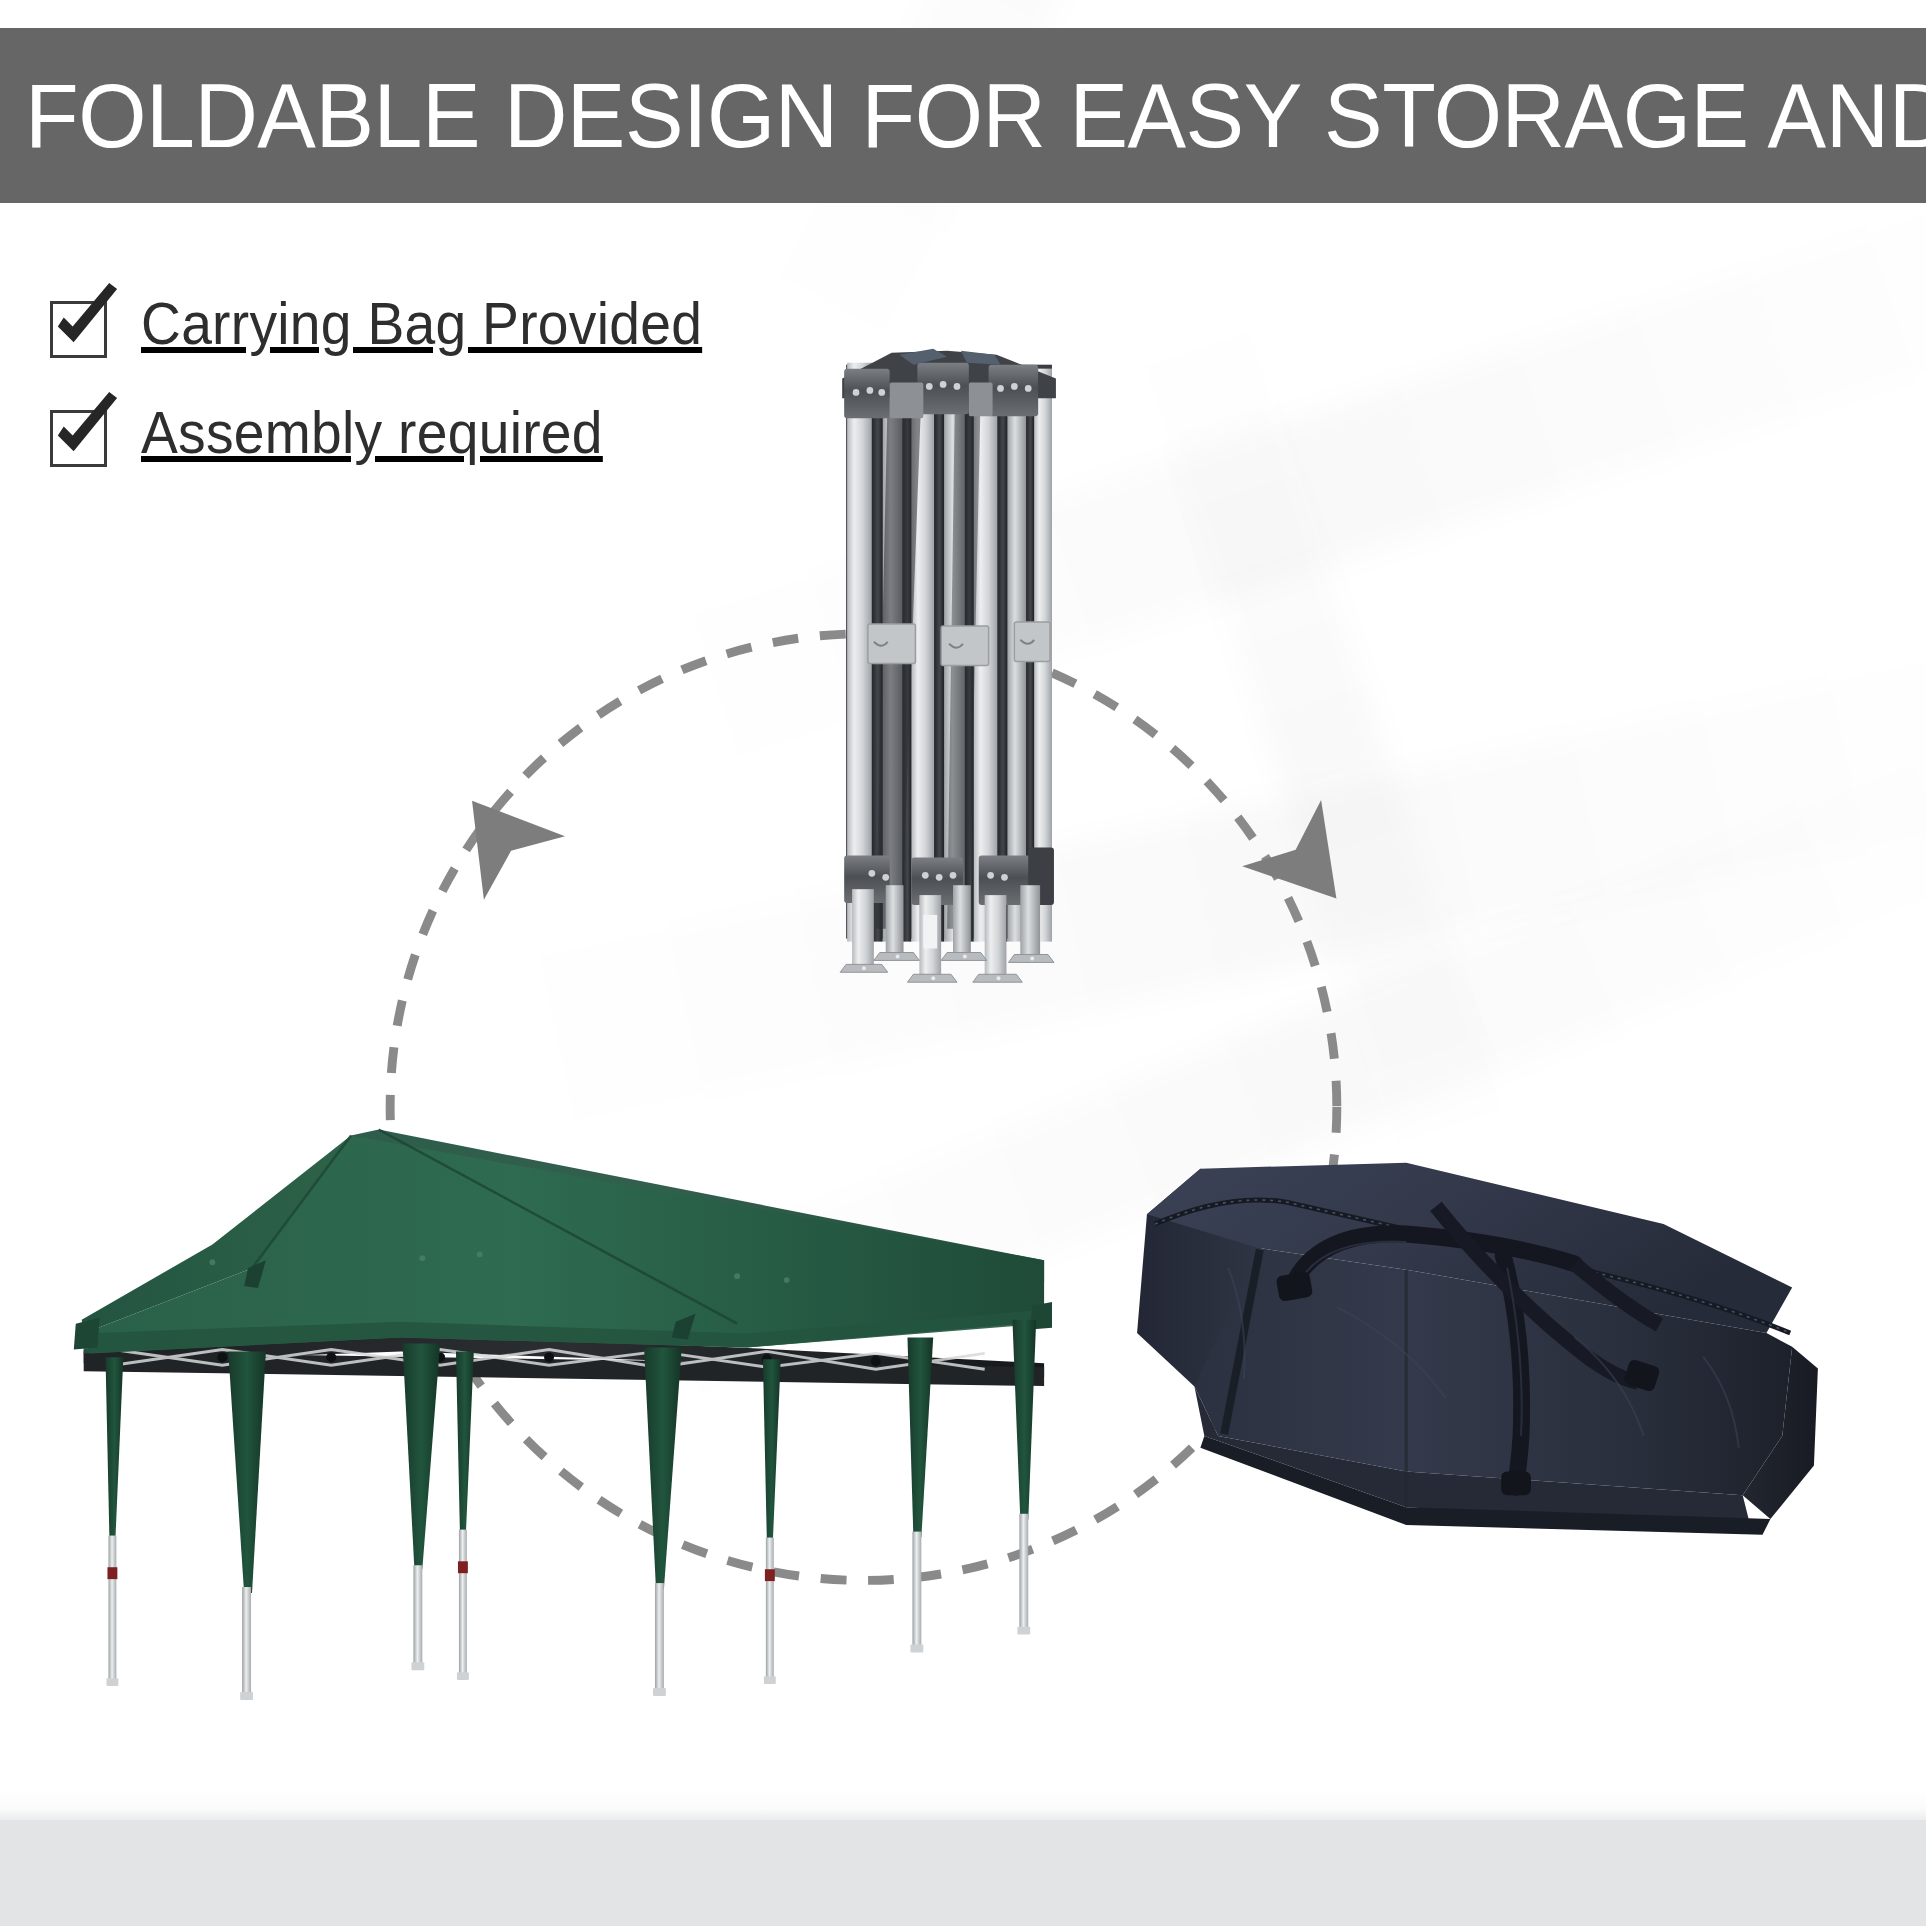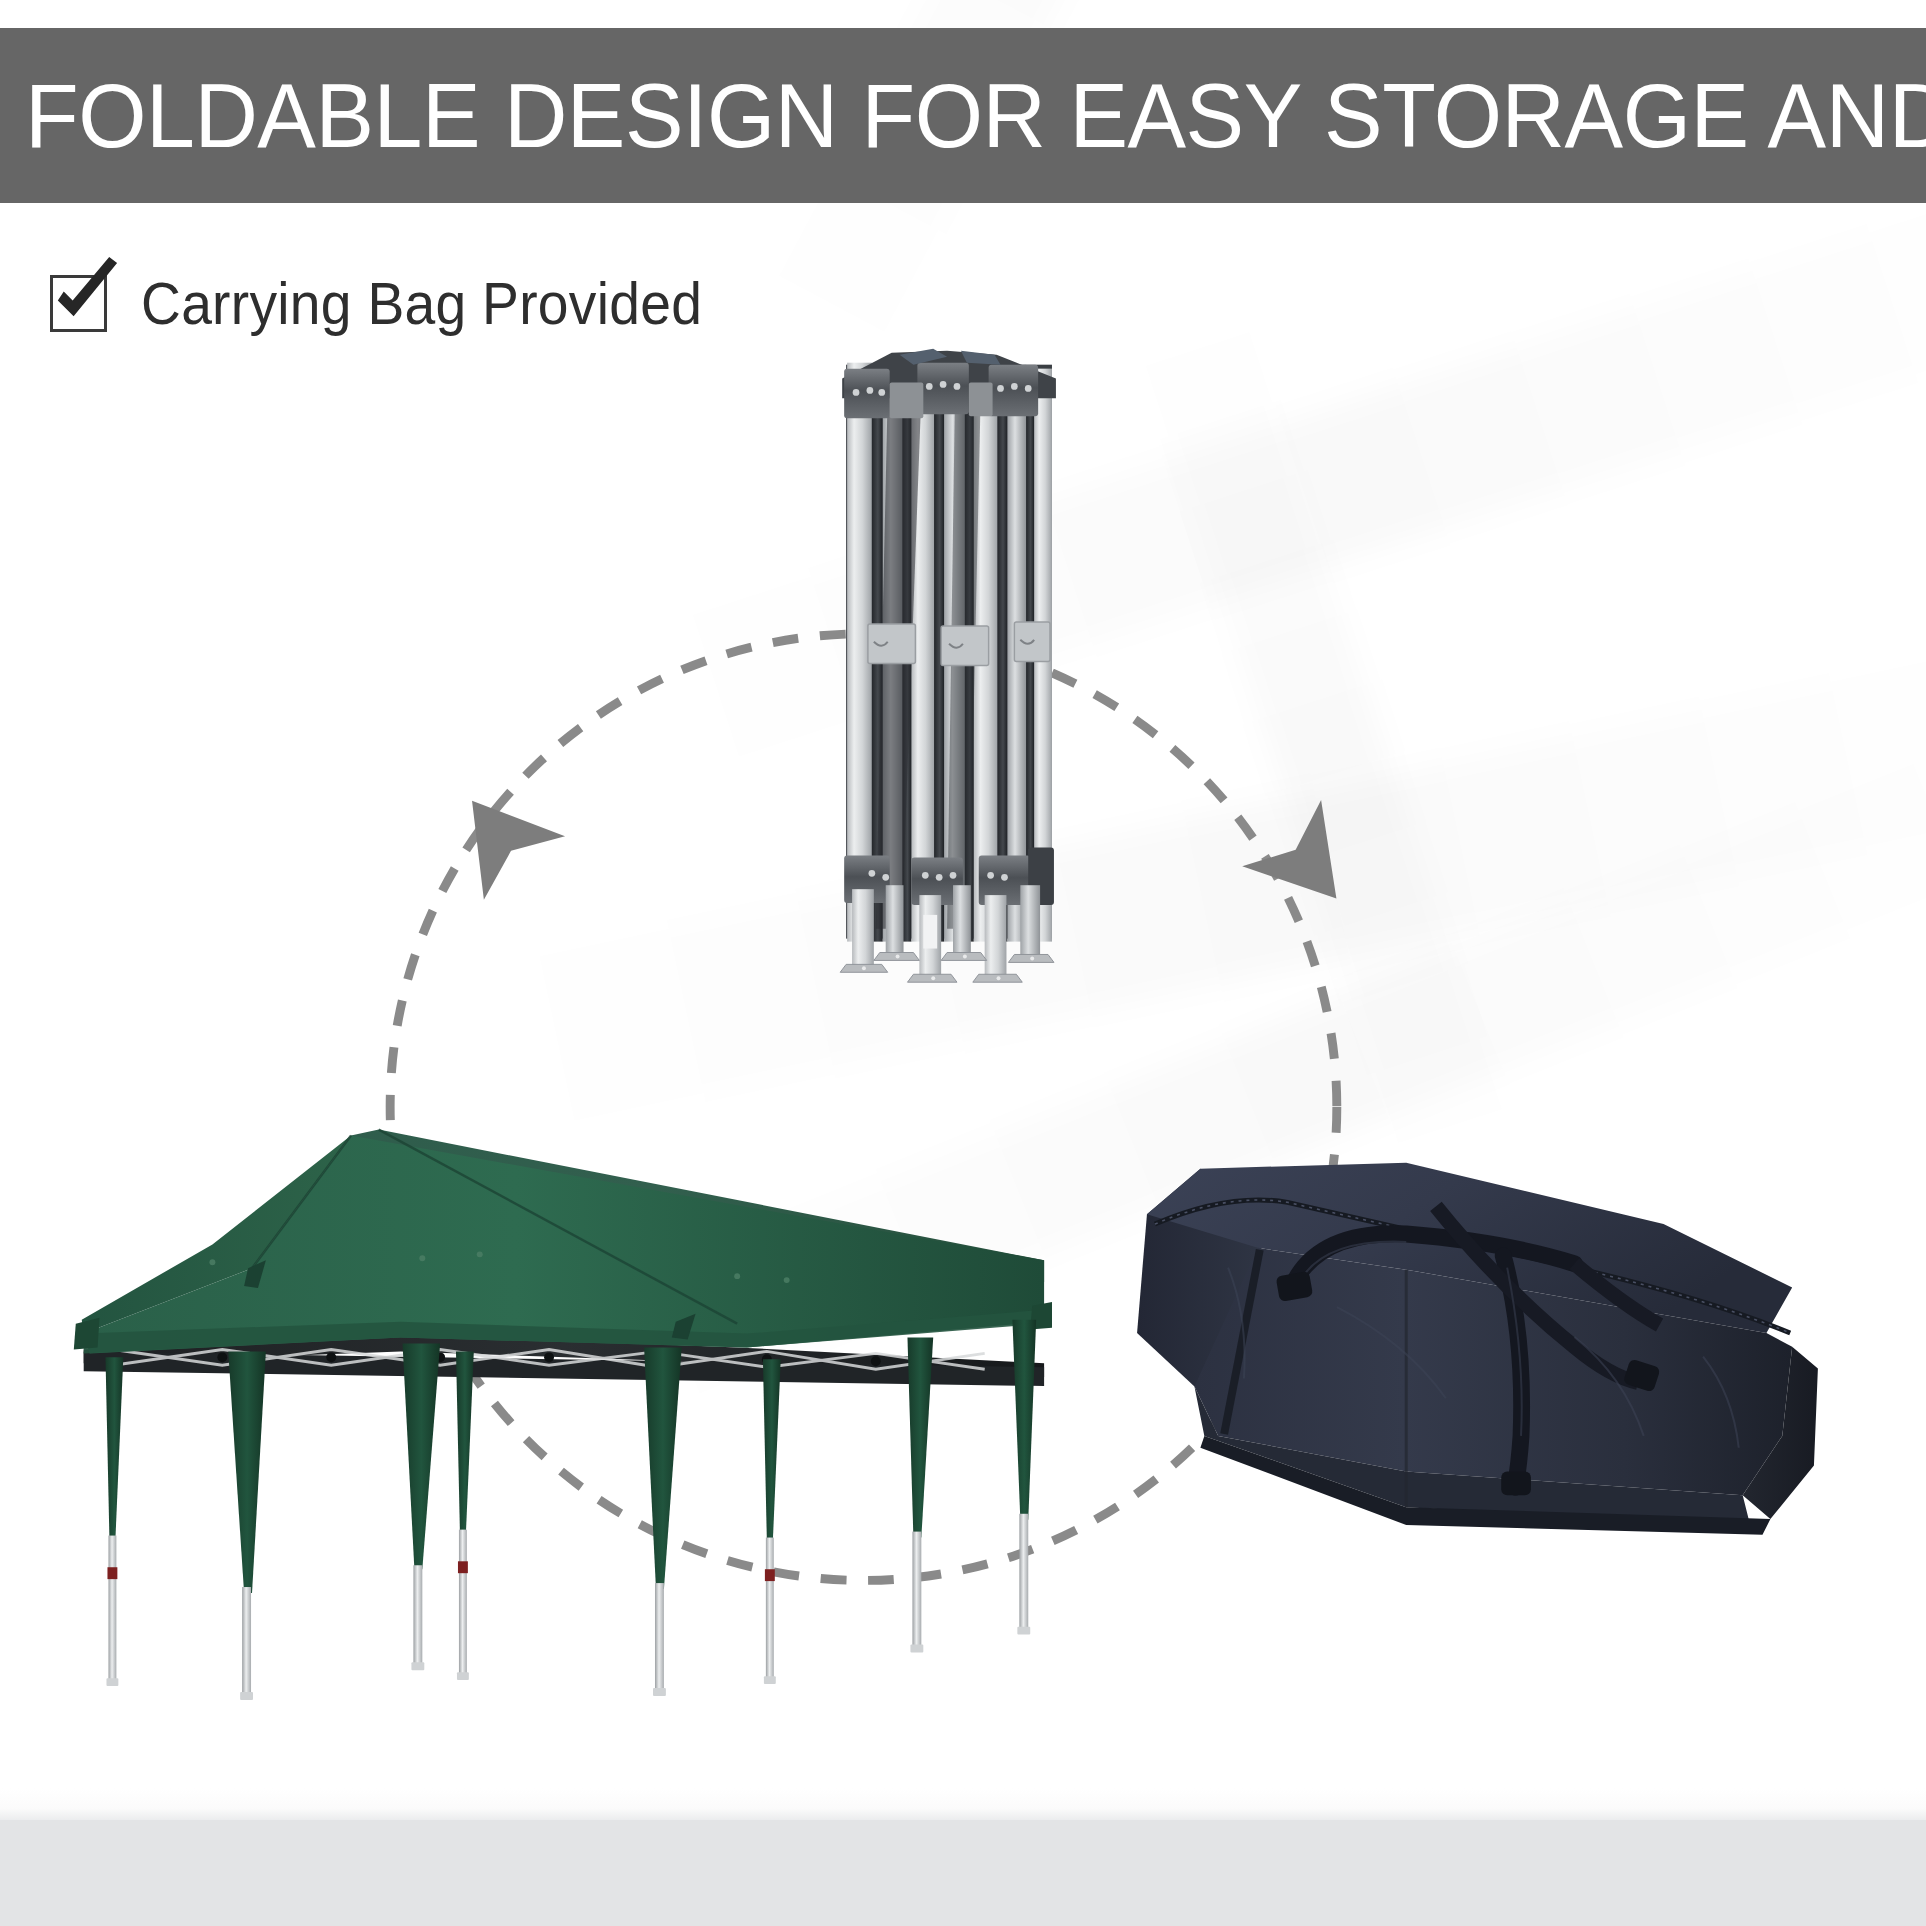--- a/index.html
+++ b/index.html
@@ -33,21 +33,21 @@
     letter-spacing:-0.5px;
     white-space:nowrap;
     padding-left:26px;
     transform:scaleX(0.965);
     transform-origin:left center;
     font-weight:400;
   }
 
   
   .features{position:absolute;left:44px;top:249px;width:812px;}
-  .feature-row{display:flex;align-items:center;height:109px;}
+  .feature-row{display:flex;align-items:flex-end;height:109px;text-decoration:underline;}
   .cbox{position:relative;width:57px;height:57px;flex:0 0 57px;margin-right:34px;margin-left:6px;}
   .cbox .sq{position:absolute;left:0;top:0;width:100%;height:100%;box-sizing:border-box;border:3px solid #3a3a3a;background:#fff;}
   .cbox svg{position:absolute;left:-6px;top:-18px;width:81px;height:81px;overflow:visible;}
   .feature-label{
     font-size:60px;color:#2e2e2e;white-space:nowrap;
     transform:scaleX(0.92);transform-origin:left center;letter-spacing:0.3px;
   }
 
   
   .cycle{position:absolute;left:0;top:0;width:1927px;height:1927px;pointer-events:none;}
@@ -88,20 +88,29 @@
       <span class="cbox">
         <span class="sq"></span>
         <svg viewBox="0 0 82 82" aria-hidden="true">
           <path d="M14 44 L30 60 L74 6 L66 0 L29 44 L20 35 Z" fill="#262626"></path>
         </svg>
       </span>
       <span class="feature-label">Carrying Bag Provided</span>
     </div>
 
 
+    <div class="feature-row">
+      <span class="cbox">
+        <span class="sq"></span>
+        <svg viewBox="0 0 82 82" aria-hidden="true">
+          <path d="M14 44 L30 60 L74 6 L66 0 L29 44 L20 35 Z" fill="#262626"></path>
+        </svg>
+      </span>
+      <span class="feature-label">Assembly required</span>
+    </div>
 
   </div>
 
   <svg class="cycle" viewBox="0 0 1946 1946">
 
     <circle cx="872" cy="1118" r="478" fill="none" stroke="#8a8a8a" stroke-width="9" stroke-dasharray="26 22" stroke-linecap="butt"></circle>
 
     <g transform="translate(505,845) rotate(-38)">
       <path d="M0,-46 L52,40 L0,18 L-52,40 Z" fill="#7d7d7d"></path>
     </g>

